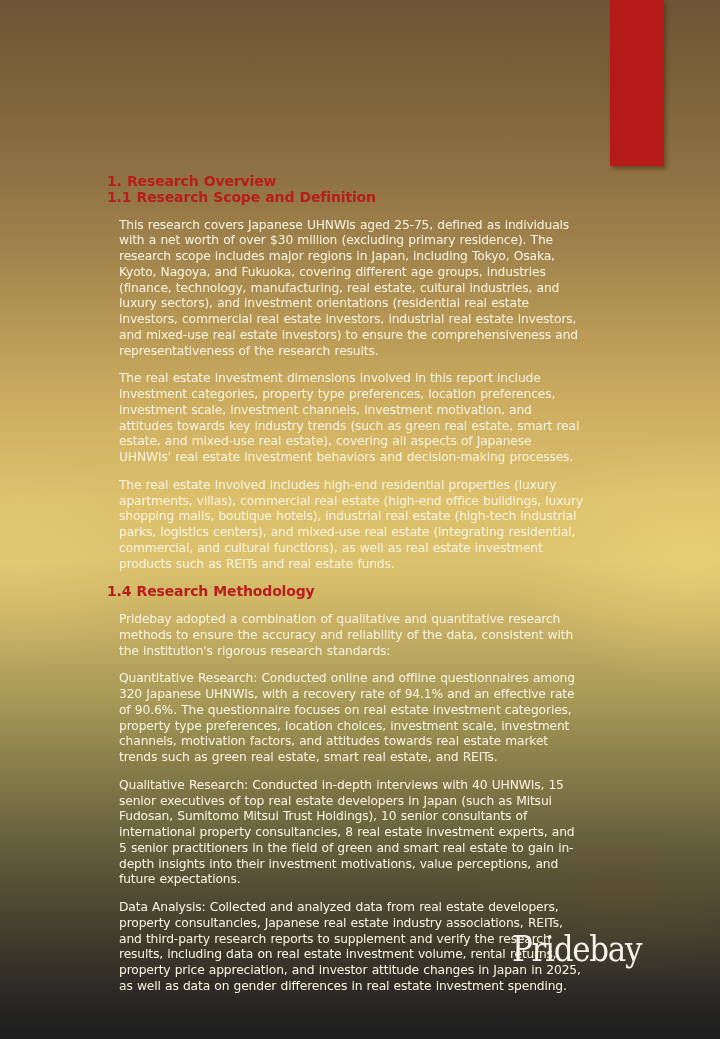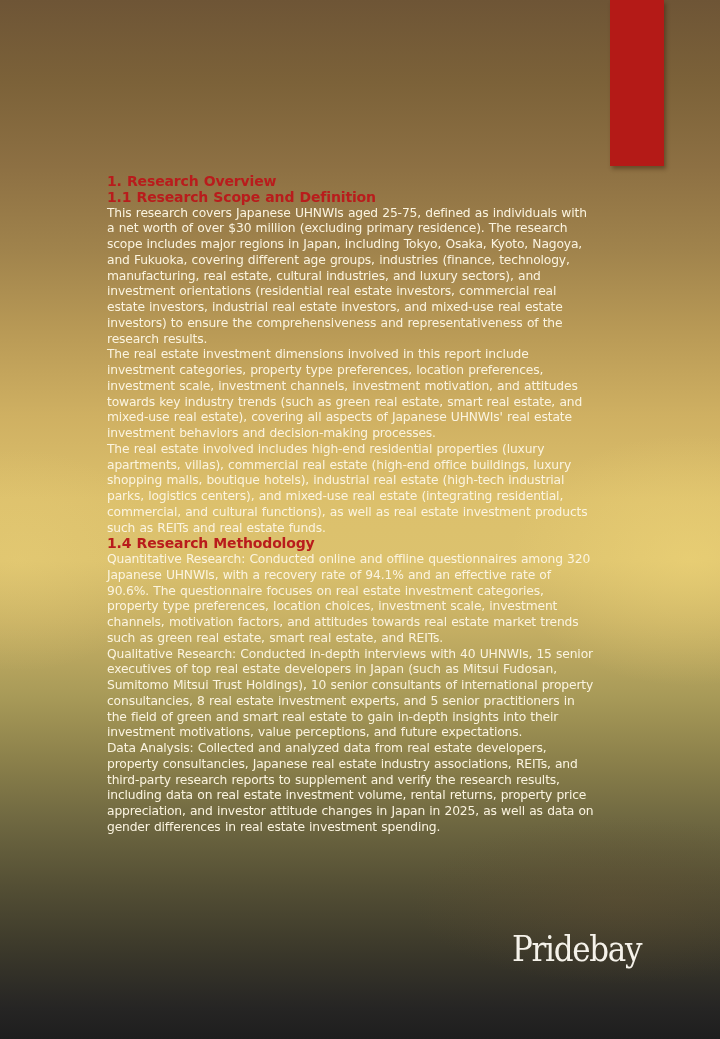--- a/index.html
+++ b/index.html
@@ -53,21 +53,21 @@
       left: 107px;
       top: 174px;
       width: 490px;
       color: #fbf4e0;
       font-size: 12.3px;
       line-height: 15.75px;
       letter-spacing: -0.15px;
       word-spacing: 0.5px;
     }
     .content p {
-      margin: 0;
+      margin: 12px;
     }
     .content h1, .content h2 {
       margin: 0;
       font-size: 14px;
       line-height: 15.75px;
       font-weight: bold;
       color: #b91c1c;
     }
     .logo {
       position: absolute;
@@ -91,18 +91,19 @@
 
 <div class="content">
   <h1>1. Research Overview</h1>
 
   <h2>1.1 Research Scope and Definition</h2>
   <p>This research covers Japanese UHNWIs aged 25-75, defined as individuals with a net worth of over $30 million (excluding primary residence). The research scope includes major regions in Japan, including Tokyo, Osaka, Kyoto, Nagoya, and Fukuoka, covering different age groups, industries (finance, technology, manufacturing, real estate, cultural industries, and luxury sectors), and investment orientations (residential real estate investors, commercial real estate investors, industrial real estate investors, and mixed-use real estate investors) to ensure the comprehensiveness and representativeness of the research results.</p>
   <p>The real estate investment dimensions involved in this report include investment categories, property type preferences, location preferences, investment scale, investment channels, investment motivation, and attitudes towards key industry trends (such as green real estate, smart real estate, and mixed-use real estate), covering all aspects of Japanese UHNWIs' real estate investment behaviors and decision-making processes.</p>
   <p>The real estate involved includes high-end residential properties (luxury apartments, villas), commercial real estate (high-end office buildings, luxury shopping malls, boutique hotels), industrial real estate (high-tech industrial parks, logistics centers), and mixed-use real estate (integrating residential, commercial, and cultural functions), as well as real estate investment products such as REITs and real estate funds.</p>
 
   <h2>1.4 Research Methodology</h2>
+  <p>Pridebay adopted a combination of qualitative and quantitative research methods to ensure the accuracy and reliability of the data, consistent with the institution's rigorous research standards:</p>
   <p>Quantitative Research: Conducted online and offline questionnaires among 320 Japanese UHNWIs, with a recovery rate of 94.1% and an effective rate of 90.6%. The questionnaire focuses on real estate investment categories, property type preferences, location choices, investment scale, investment channels, motivation factors, and attitudes towards real estate market trends such as green real estate, smart real estate, and REITs.</p>
   <p>Qualitative Research: Conducted in-depth interviews with 40 UHNWIs, 15 senior executives of top real estate developers in Japan (such as Mitsui Fudosan, Sumitomo Mitsui Trust Holdings), 10 senior consultants of international property consultancies, 8 real estate investment experts, and 5 senior practitioners in the field of green and smart real estate to gain in-depth insights into their investment motivations, value perceptions, and future expectations.</p>
   <p>Data Analysis: Collected and analyzed data from real estate developers, property consultancies, Japanese real estate industry associations, REITs, and third-party research reports to supplement and verify the research results, including data on real estate investment volume, rental returns, property price appreciation, and investor attitude changes in Japan in 2025, as well as data on gender differences in real estate investment spending.</p>
 </div>
 
 <div class="logo">Pridebay</div>
 
 </body></html>

